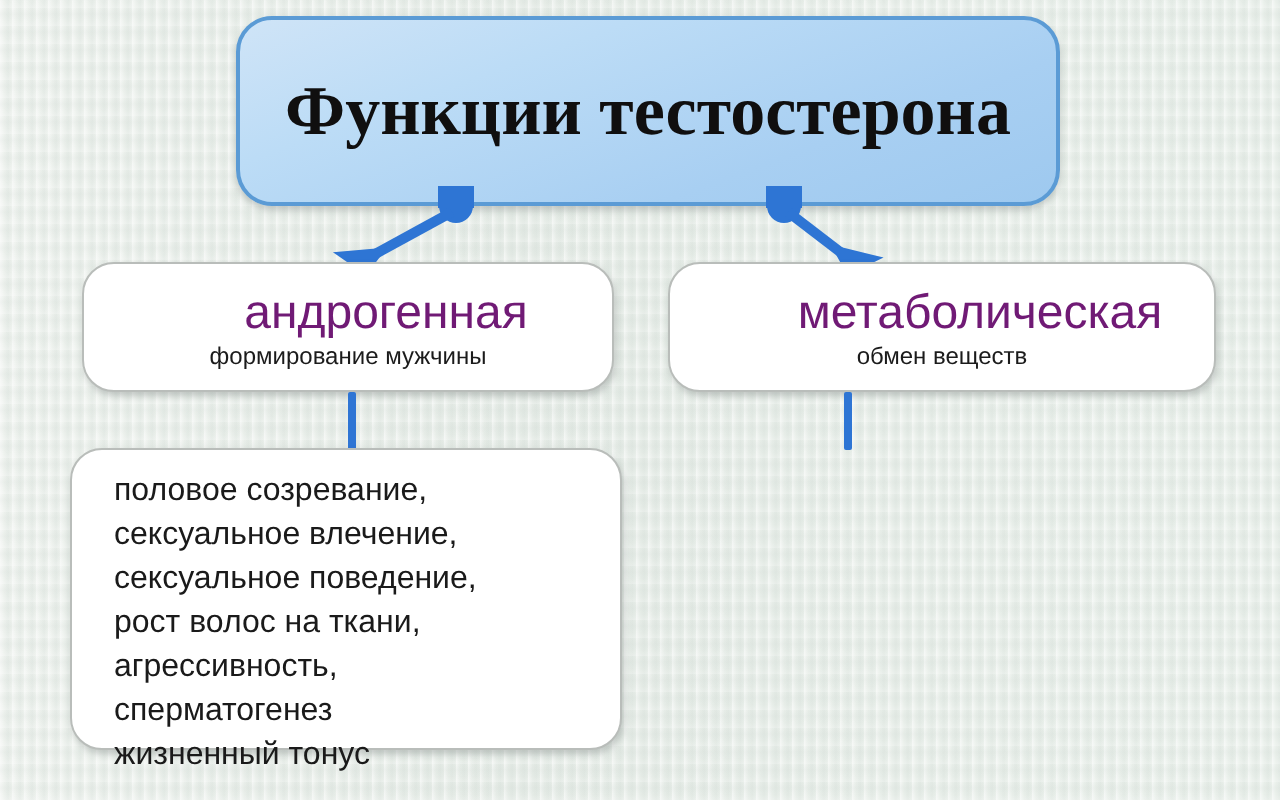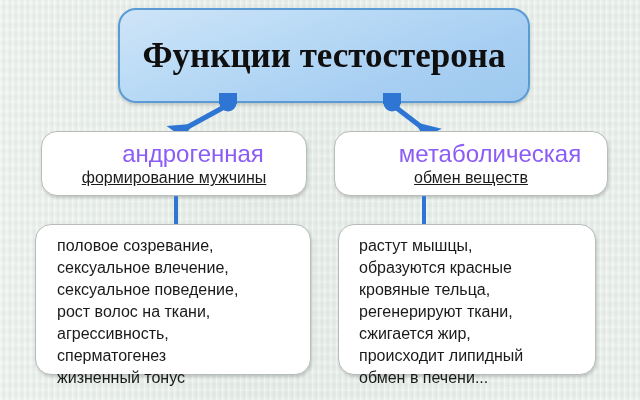--- a/index.html
+++ b/index.html
@@ -80,32 +80,31 @@
   .mid-box {
     height: 65px;
     display: flex;
     flex-direction: column;
     align-items: center;
     justify-content: center;
     padding-top: 2px;
   }
   .mid-main {
     font-size: 24px;
-    color: #8b5cf6;
+    color: #701a75;
     line-height: 1.08;
     white-space: nowrap;
     margin-left: 38px;
   }
   .mid-sub {
-    font-size: 16px;
+    font-size: 12px;
     color: #1b1b1b;
     line-height: 1.15;
     margin-top: 2px;
     white-space: nowrap;
-    text-decoration: underline;
   }
 
   #mid-left  { left: 41px;  top: 131px; width: 266px; }
   #mid-right { left: 334px; top: 131px; width: 274px; text-align: right; }
 
   .detail-box {
     top: 224px;
     height: 151px;
     padding: 10px 0 0 0;
   }
@@ -194,25 +193,14 @@
       <li>половое созревание,</li>
       <li>сексуальное влечение,</li>
       <li>сексуальное поведение,</li>
       <li>рост волос на ткани,</li>
       <li>агрессивность,</li>
       <li>сперматогенез</li>
       <li>жизненный тонус</li>
     </ul>
   </div>
 
-  <div class="wbox detail-box" id="detail-right">
-    <ul class="detail-list">
-      <li>растут мышцы,</li>
-      <li>образуются красные</li>
-      <li>кровяные тельца,</li>
-      <li>регенерируют ткани,</li>
-      <li>сжигается жир,</li>
-      <li>происходит липидный</li>
-      <li>обмен в печени...</li>
-    </ul>
-  </div>
 
 </div>
 
 </body></html>

